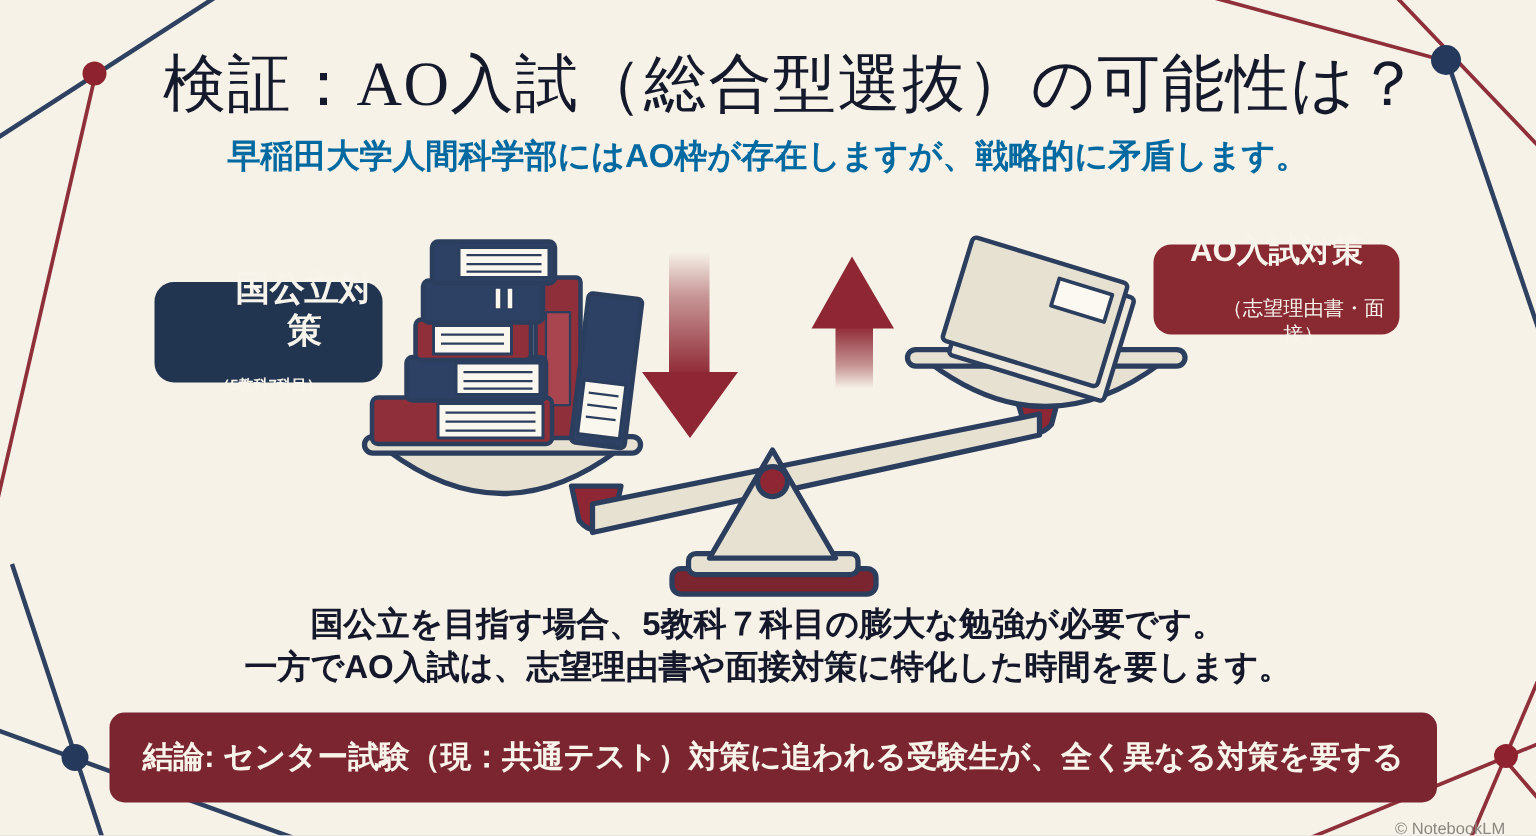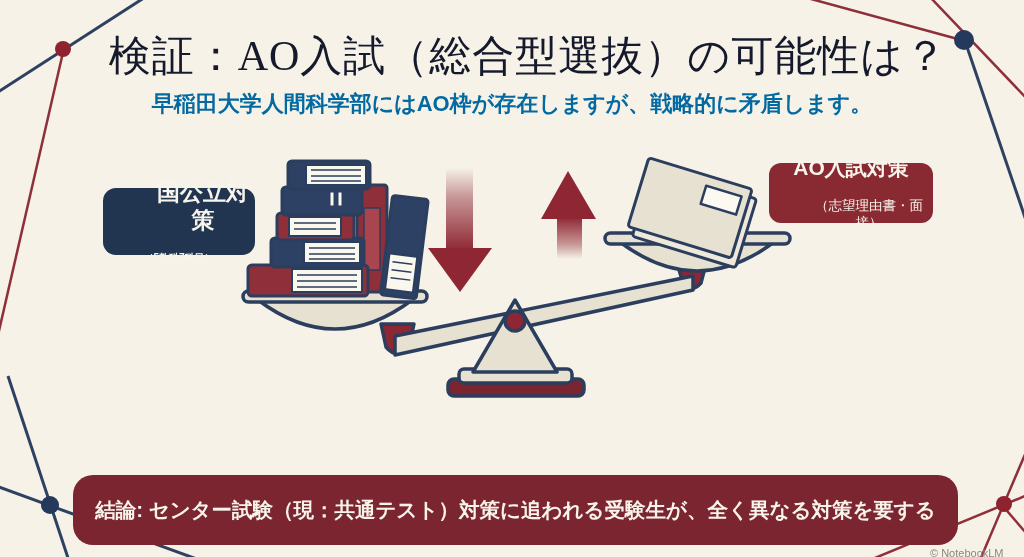--- a/index.html
+++ b/index.html
@@ -35,22 +35,22 @@
   }
   .label-main-l{font-weight:700;font-size:23px;line-height:1.2;padding-left:48px;}
   .label-sub-l{font-weight:700;font-size:10px;line-height:1.2;}
   .label-main-r{font-weight:700;font-size:21px;line-height:1.2;}
   .label-sub-r{font-weight:400;font-size:13.5px;line-height:1.2;margin-left:36px;}
   .body-text{
     top:401px;left:0;width:100%;text-align:center;
     font-weight:700;font-size:22px;line-height:1.32;color:#14182a;
   }
   .banner{
-    left:73px;top:475px;width:885px;height:70px;
-    background:#7b2531;border-radius:20px;
+    left:73px;top:475px;width:885px;height:60px;
+    background:#7b2531;border-radius:10px;
     display:flex;flex-direction:column;align-items:center;justify-content:center;
     color:#f8f4ea;font-weight:700;font-size:20.5px;line-height:1.45;
     text-align:center;
   }
   .watermark{
     left:930px;top:547px;font-size:11px;color:#8b8780;white-space:nowrap;
   }
 </style>
 </head>
 <body>
@@ -175,19 +175,23 @@
   <div class="txt side-label label-left">
     <div class="label-main-l">国公立対策</div>
     <div class="label-sub-l">（5教科7科目）</div>
   </div>
 
   <div class="txt side-label label-right">
     <div class="label-main-r">AO入試対策</div>
     <div class="label-sub-r">（志望理由書・面接）</div>
   </div>
 
+  <div class="txt body-text">
+    <div>国公立を目指す場合、5教科７科目の膨大な勉強が必要です。</div>
+    <div>一方でAO入試は、志望理由書や面接対策に特化した時間を要します。</div>
+  </div>
 
   <div class="txt banner">
     <div>結論: センター試験（現：共通テスト）対策に追われる受験生が、全く異なる対策を要する</div>
   </div>
 
   <div class="txt watermark">© NotebookLM</div>
 </div>
 
 </body></html>

